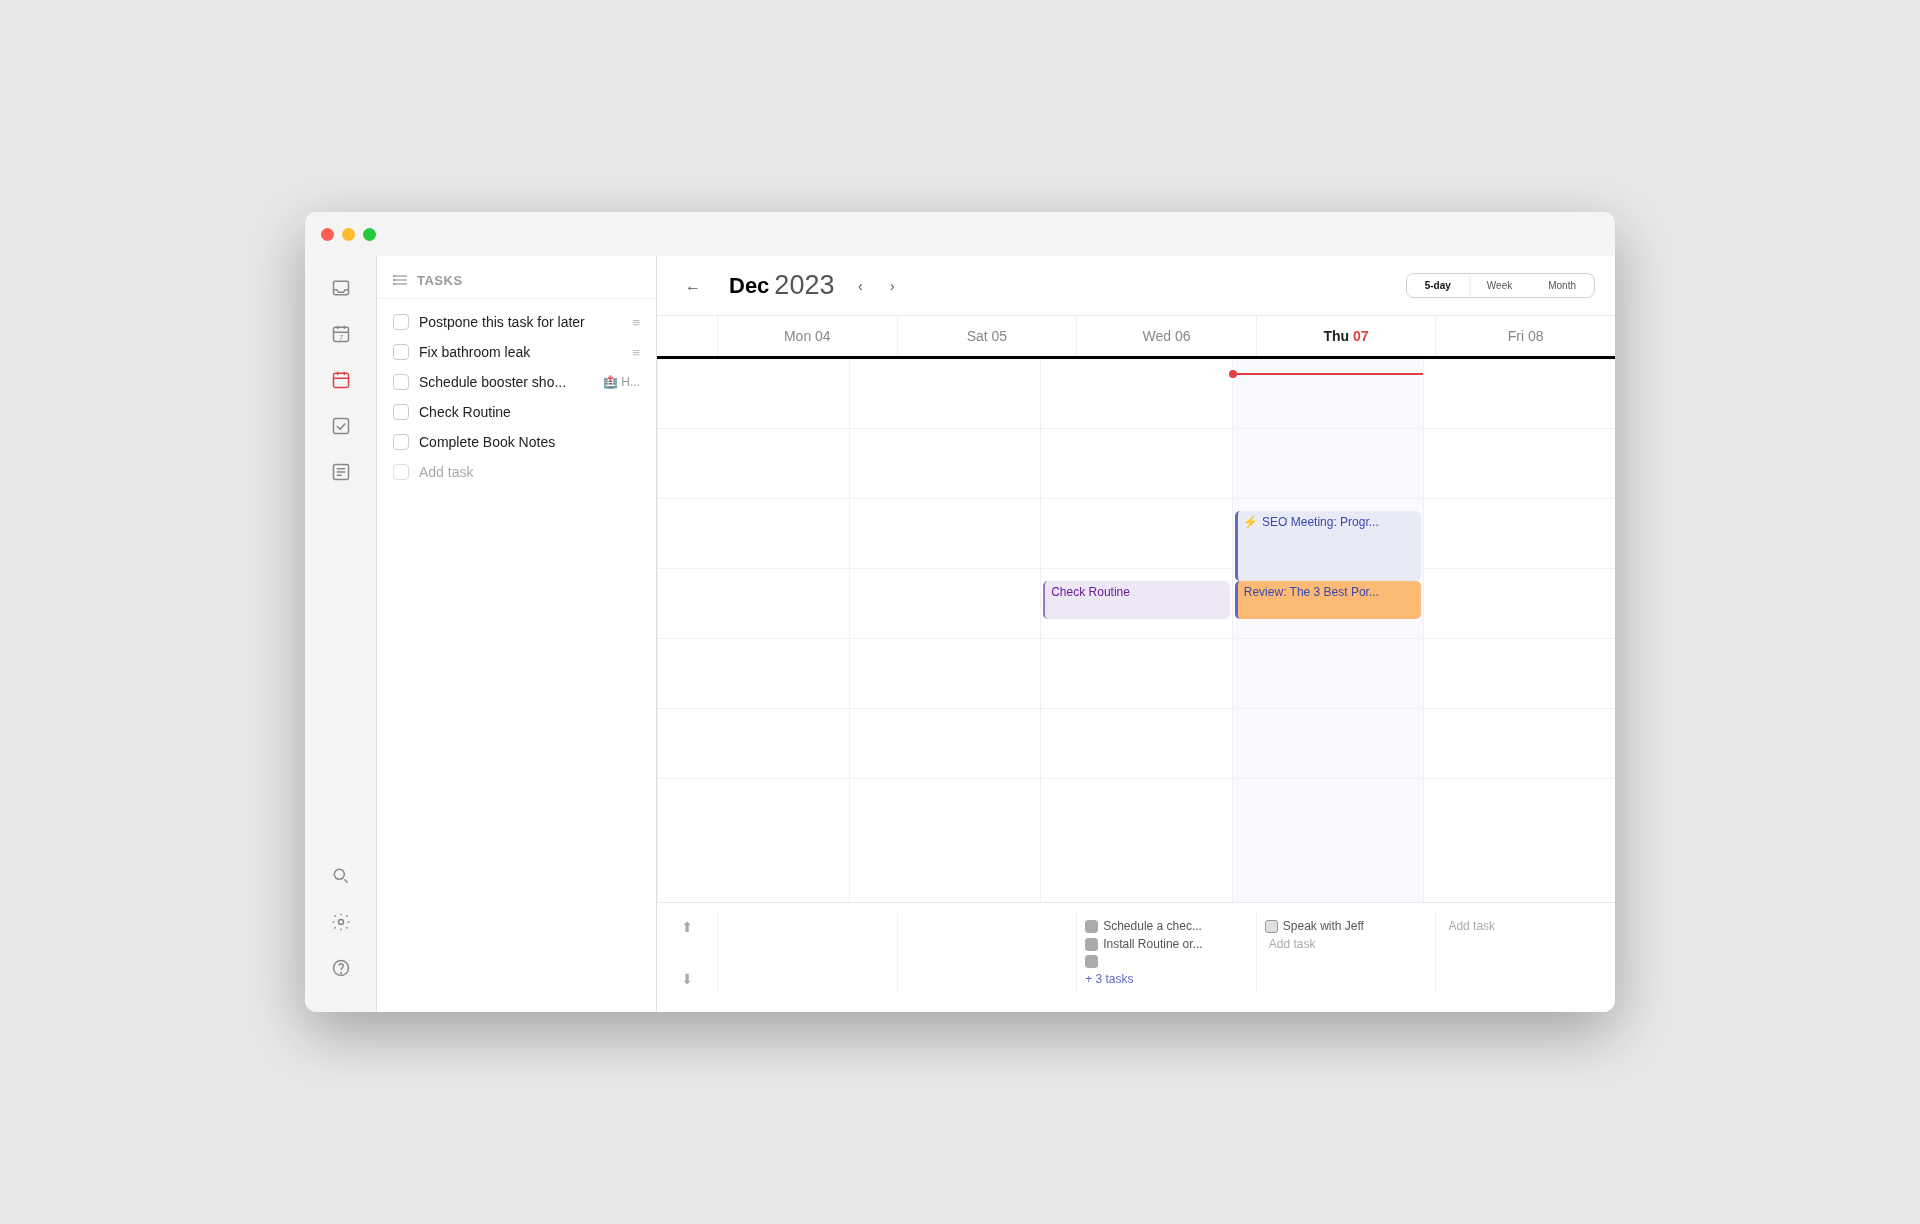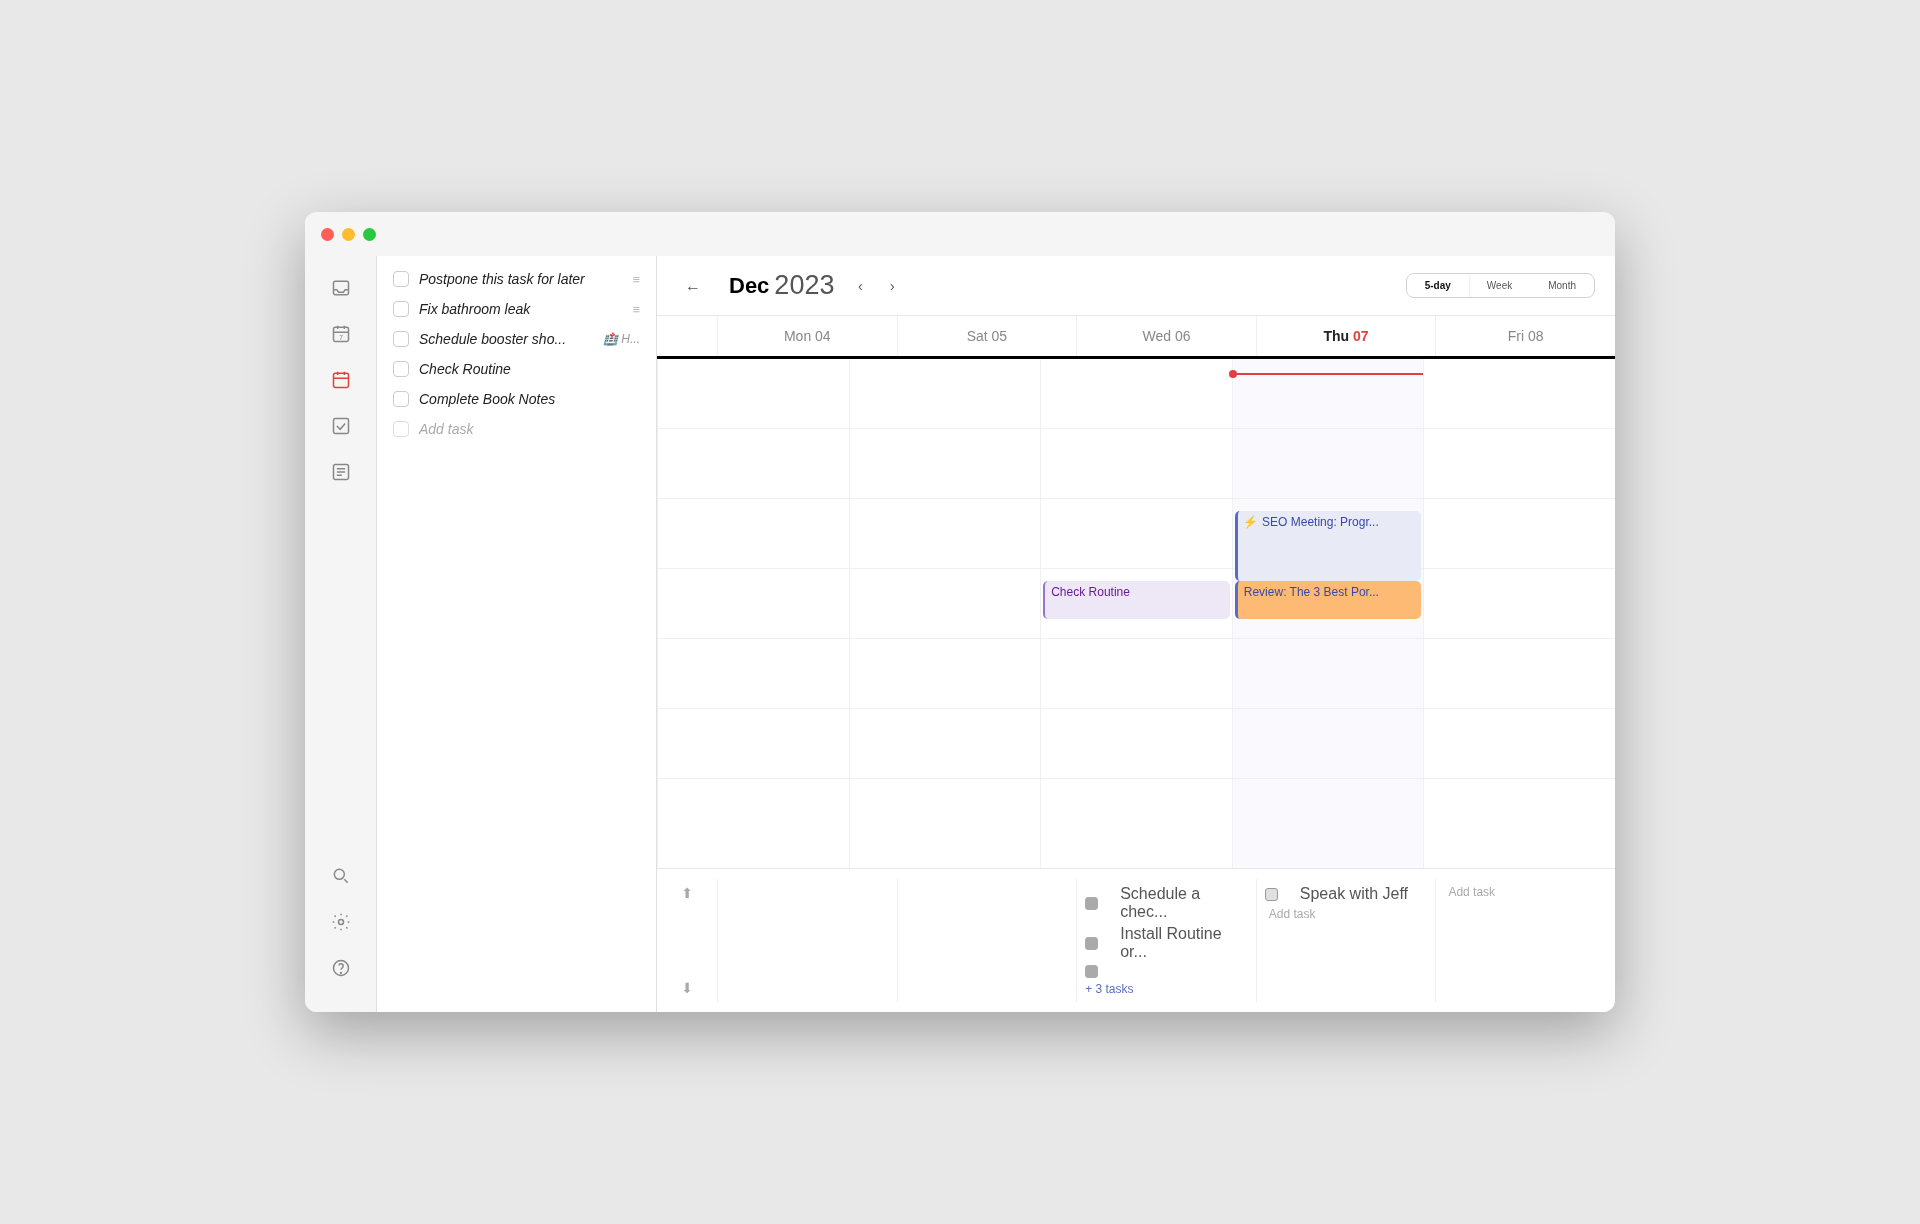--- a/index.html
+++ b/index.html
@@ -98,21 +98,20 @@
       color: #999;
       font-size: 13px;
       font-weight: 600;
       letter-spacing: 0.5px;
       border-bottom: 1px solid #f0f0f0;
     }
     .task-list {
       flex: 1;
       overflow-y: auto;
       padding: 8px 0;
-      font-style: italic;
     }
     .task-item {
       display: flex;
       align-items: center;
       padding: 7px 16px;
       gap: 10px;
       cursor: pointer;
       font-size: 14px;
       color: #222;
     }
@@ -345,22 +344,22 @@
     .bottom-col {
       flex: 1;
       border-left: 1px solid #f0f0f0;
       padding: 6px 8px;
       vertical-align: top;
       min-height: 80px;
     }
     .bottom-task-item {
       display: flex;
       align-items: center;
-      gap: 22px;
-      font-size: 16px;
+      gap: 5px;
+      font-size: 12px;
       color: #555;
       margin-bottom: 4px;
     }
     .bottom-task-item .mini-check {
       width: 13px;
       height: 13px;
       border: 1.5px solid #999;
       border-radius: 3px;
       flex-shrink: 0;
       background: #e0e0e0;
@@ -462,20 +461,29 @@
           <svg width="20" height="20" viewBox="0 0 24 24" fill="none" stroke="#888" stroke-width="1.8">
             <circle cx="12" cy="12" r="9"></circle>
             <path d="M9.5 9a2.5 2.5 0 015 1c0 2-2.5 2.5-2.5 4"></path>
             <circle cx="12" cy="18" r="0.5" fill="#888"></circle>
           </svg>
         </button>
       </div>
     </div>
 
     <div class="task-panel">
+      <div class="task-panel-header">
+        <svg width="16" height="16" viewBox="0 0 24 24" fill="none" stroke="#aaa" stroke-width="2">
+          <path d="M3 6h18M3 12h18M3 18h18"></path>
+          <circle cx="1.5" cy="6" r="1" fill="#aaa"></circle>
+          <circle cx="1.5" cy="12" r="1" fill="#aaa"></circle>
+          <circle cx="1.5" cy="18" r="1" fill="#aaa"></circle>
+        </svg>
+        <span>TASKS</span>
+      </div>
       <div class="task-list">
         <div class="task-item">
           <div class="task-checkbox"></div>
           <span class="task-label">Postpone this task for later</span>
           <span class="task-icon">≡</span>
         </div>
         <div class="task-item">
           <div class="task-checkbox"></div>
           <span class="task-label">Fix bathroom leak</span>
           <span class="task-icon">≡</span>

